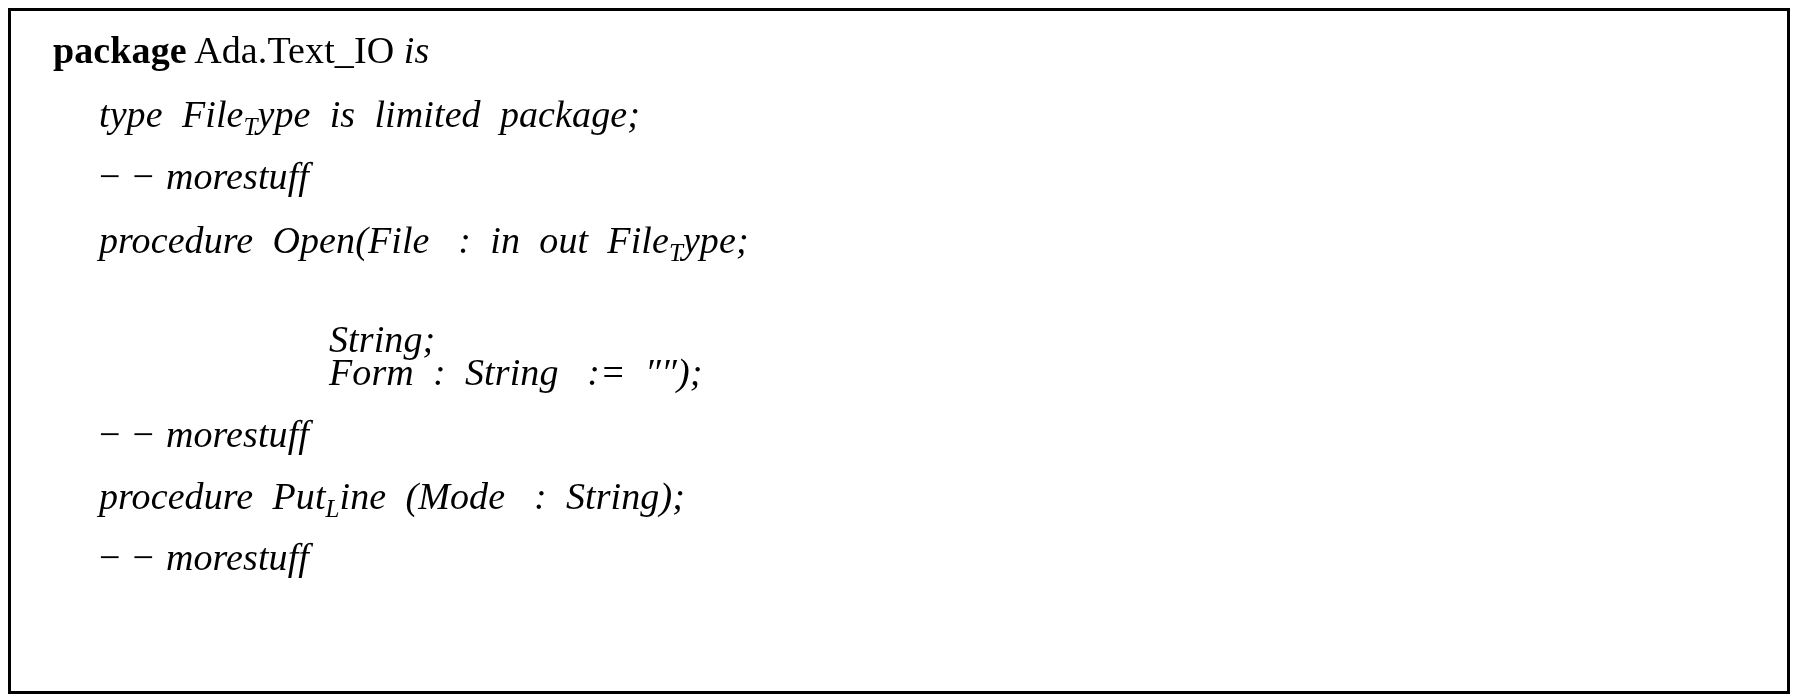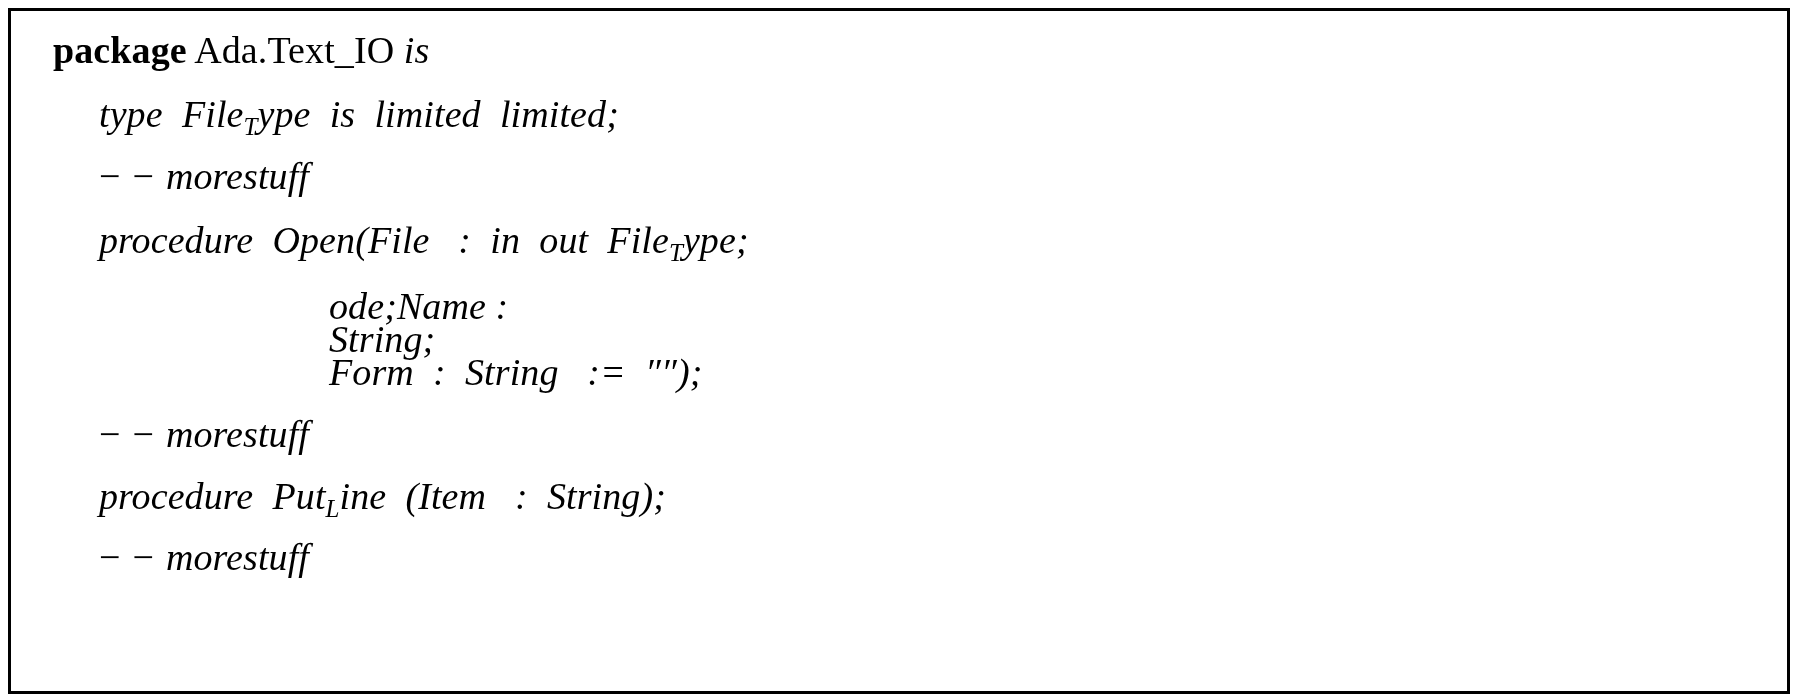--- a/index.html
+++ b/index.html
@@ -87,35 +87,34 @@
 </head>
 <body>
 
 <div id="screen">
 
   <div id="code-frame">
     <div id="code-listing">
 
       <div class="code-line ln-package"><span class="kw-bold">package</span><span class="roman"> </span><span class="roman">Ada.Text_IO</span><span class="roman"> </span><span class="ital">is</span></div>
 
-      <div class="code-line ln-type"><span class="ital">type</span><span class="ital">  </span><span class="ital">File</span><span class="sub">T</span><span class="ital">ype</span><span class="ital">  </span><span class="ital">is</span><span class="ital">  </span><span class="ital">limited</span><span class="ital">  </span><span class="ital">limited;</span></div>
+      <div class="code-line ln-type"><span class="ital">type</span><span class="ital">  </span><span class="ital">File</span><span class="sub">T</span><span class="ital">ype</span><span class="ital">  </span><span class="ital">is</span><span class="ital">  </span><span class="ital">limited</span><span class="ital">  </span><span class="ital">package;</span></div>
 
       <div class="code-line ln-c1"><span class="mdash-pair">− −</span><span class="ital"> </span><span class="ital">morestuff</span></div>
 
       <div class="code-line ln-open"><span class="ital">procedure</span><span class="ital">  </span><span class="ital">Open(File</span><span class="ital">   </span><span class="ital">:</span><span class="ital">  </span><span class="ital">in</span><span class="ital">  </span><span class="ital">out</span><span class="ital">  </span><span class="ital">File</span><span class="sub">T</span><span class="ital">ype;</span></div>
 
 
-      <div class="code-line ln-odename"><span class="ital">ode;Name</span><span class="ital"> </span><span class="ital">:</span></div>
 
       <div class="code-line ln-string"><span class="ital">String;</span></div>
 
       <div class="code-line ln-form"><span class="ital">Form</span><span class="ital">  </span><span class="ital">:</span><span class="ital">  </span><span class="ital">String</span><span class="ital">   </span><span class="ital">:=</span><span class="ital">  </span><span class="ital">″″);</span></div>
 
       <div class="code-line ln-c2"><span class="mdash-pair">− −</span><span class="ital"> </span><span class="ital">morestuff</span></div>
 
-      <div class="code-line ln-putline"><span class="ital">procedure</span><span class="ital">  </span><span class="ital">Put</span><span class="sub">L</span><span class="ital">ine</span><span class="ital">  </span><span class="ital">(Item</span><span class="ital">   </span><span class="ital">:</span><span class="ital">  </span><span class="ital">String);</span></div>
+      <div class="code-line ln-putline"><span class="ital">procedure</span><span class="ital">  </span><span class="ital">Put</span><span class="sub">L</span><span class="ital">ine</span><span class="ital">  </span><span class="ital">(Mode</span><span class="ital">   </span><span class="ital">:</span><span class="ital">  </span><span class="ital">String);</span></div>
 
       <div class="code-line ln-c3"><span class="mdash-pair">− −</span><span class="ital"> </span><span class="ital">morestuff</span></div>
 
     </div>
   </div>
 
 </div>
 
 </body></html>

